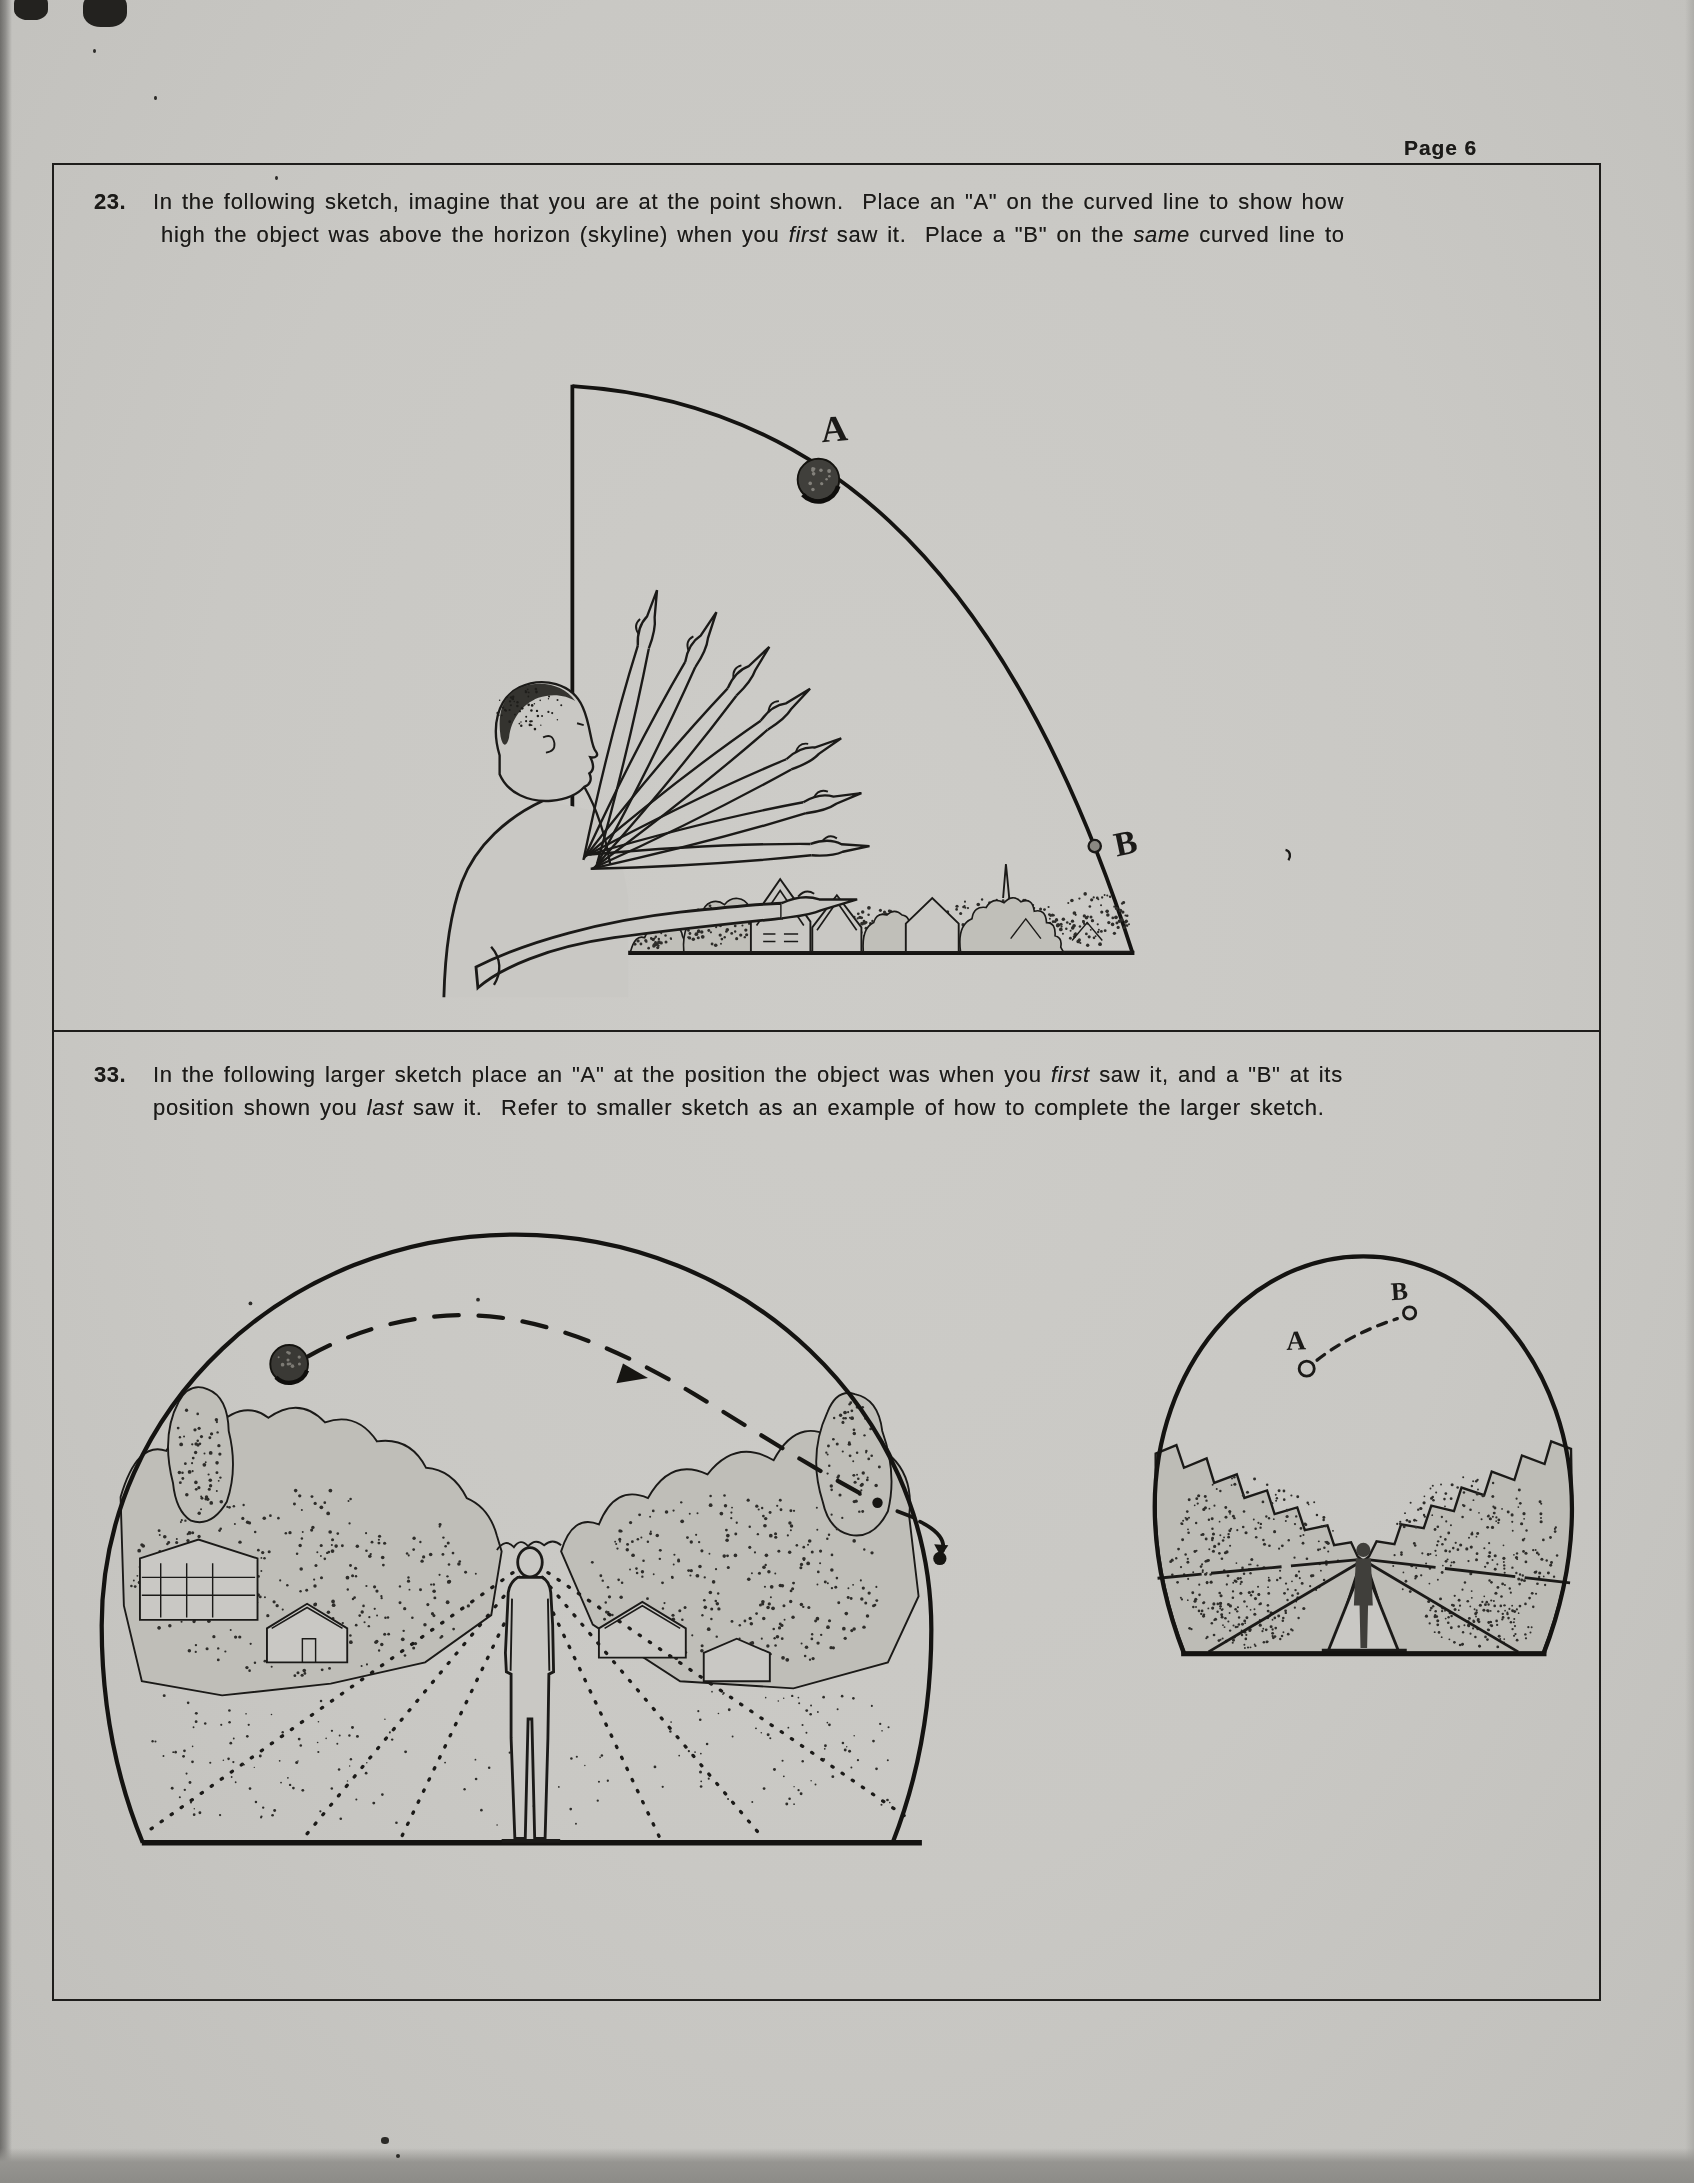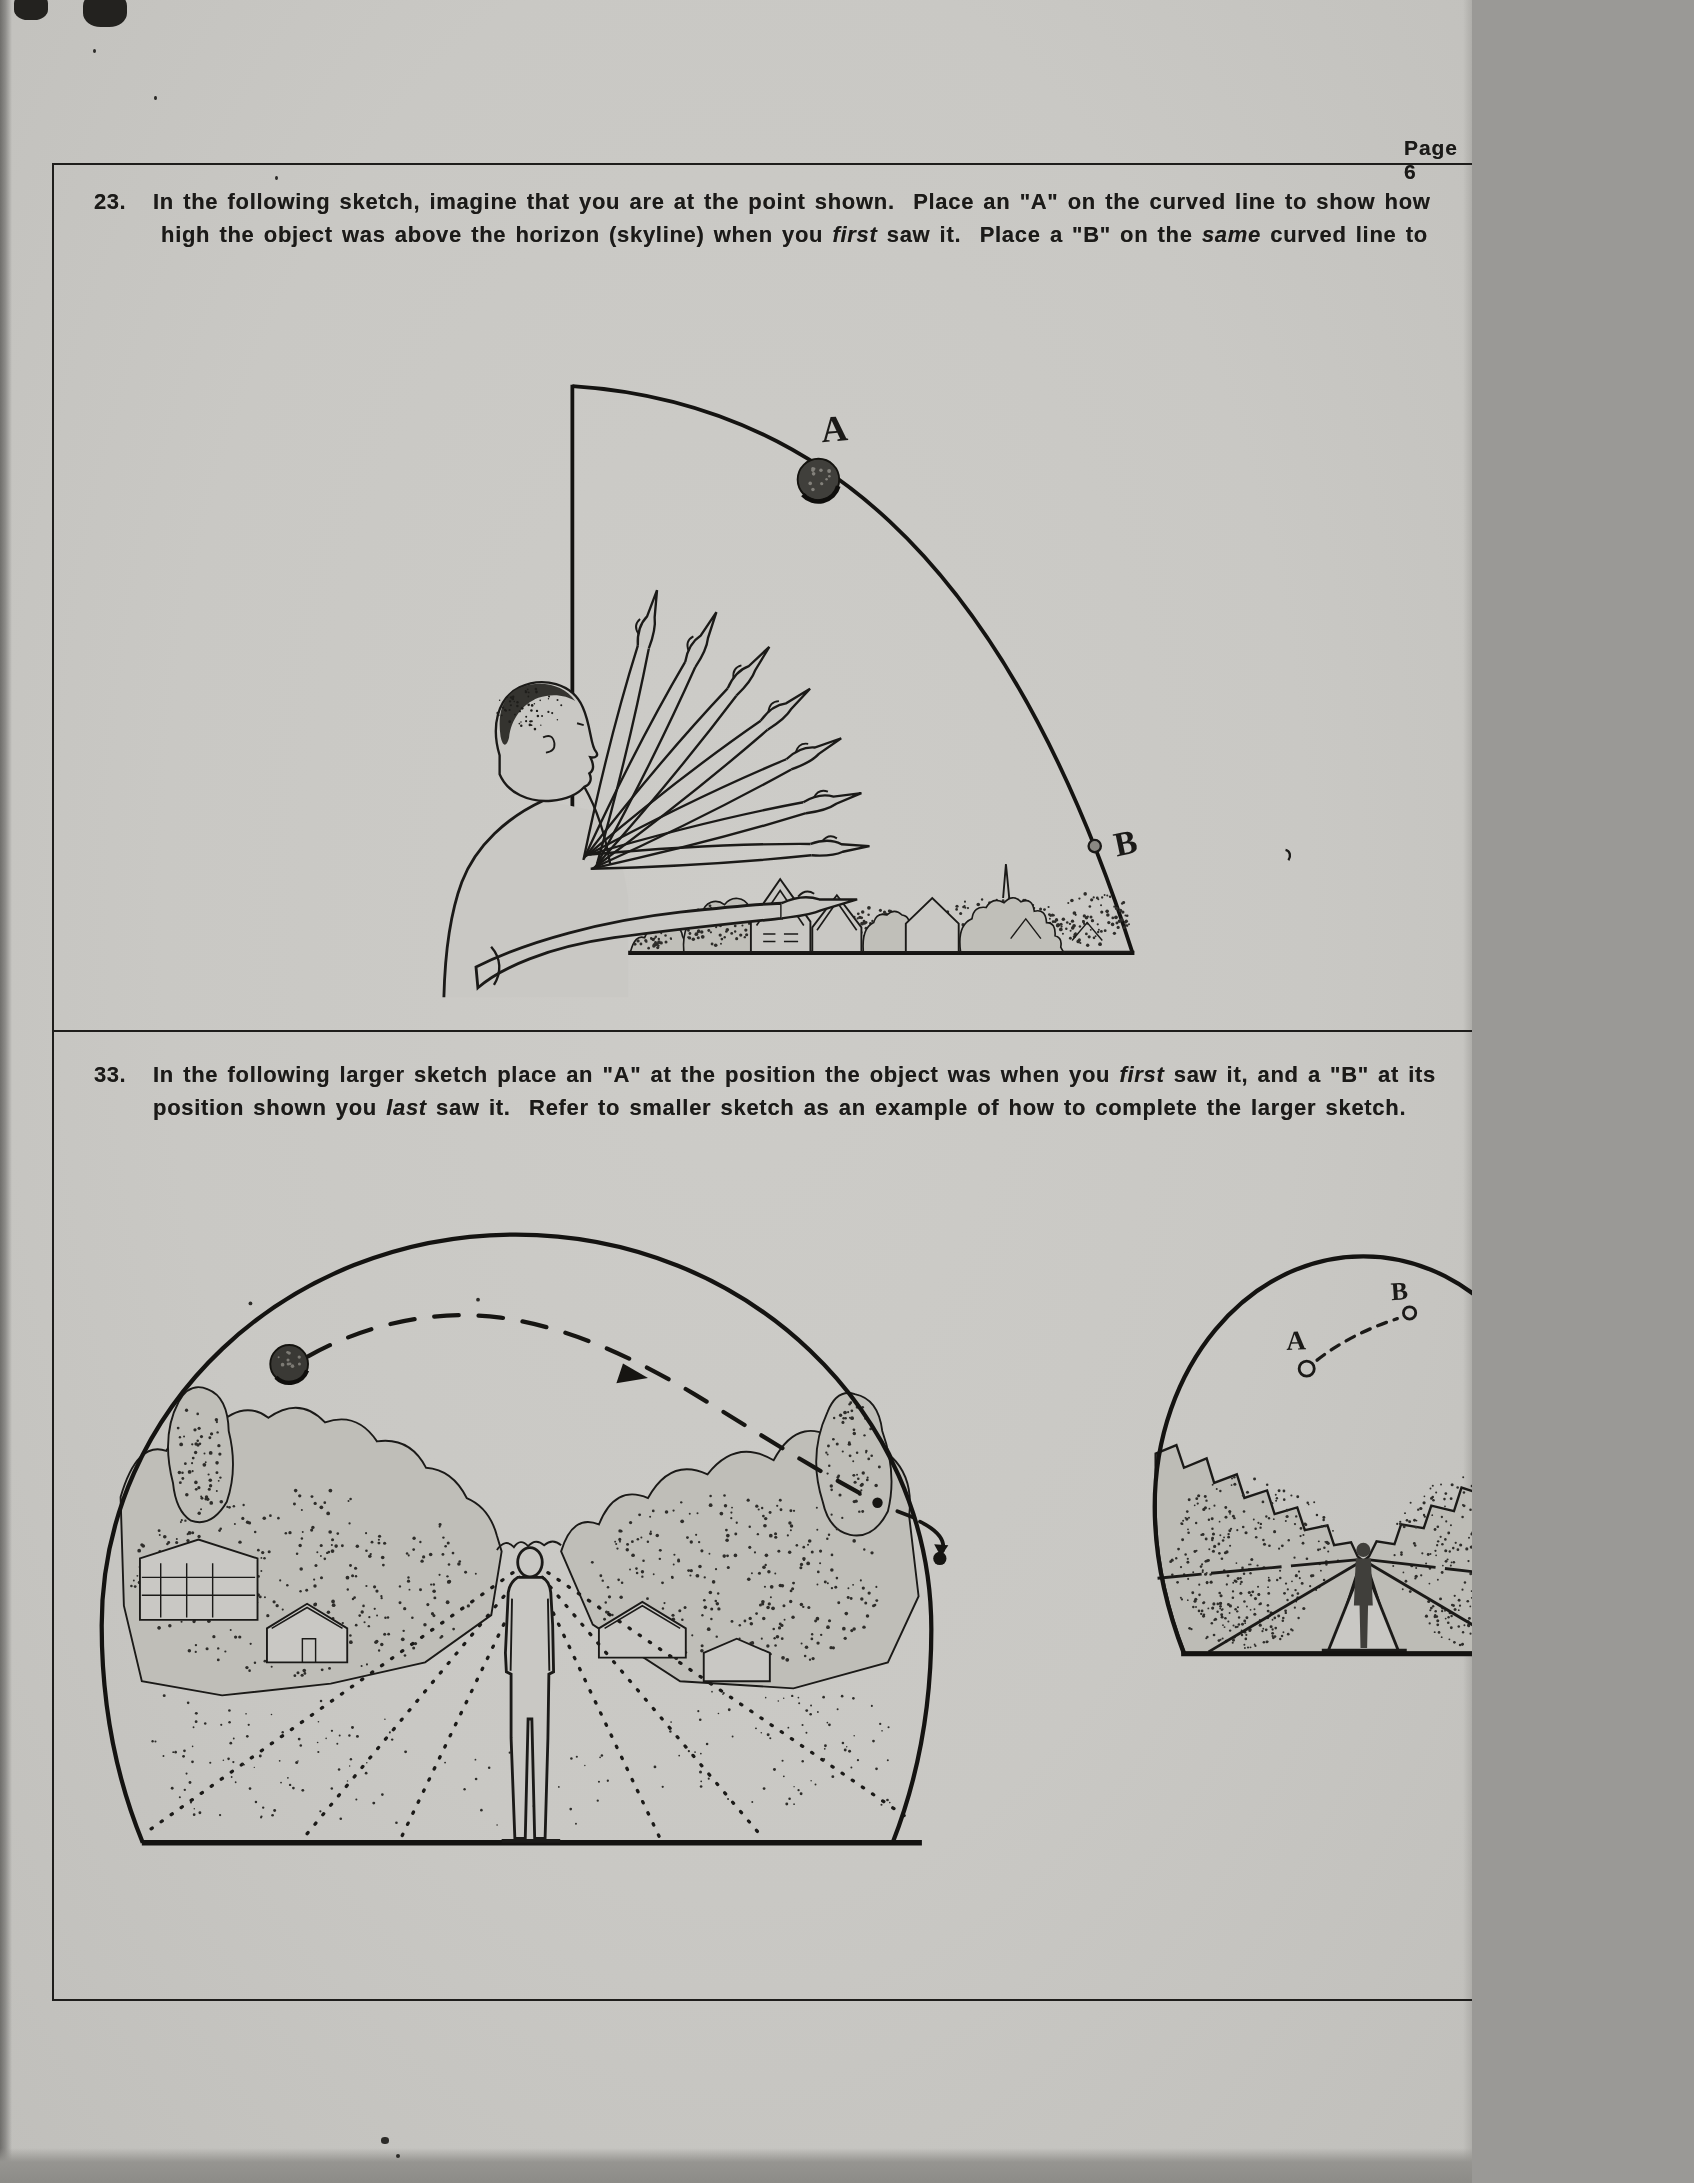--- a/index.html
+++ b/index.html
@@ -1,41 +1,41 @@
 <!DOCTYPE html>
 <html style="--paper: #c9c8c4; --ink: #1b1a18; --halftone: #bfbeb8; --dot: #2e2d2a;font-size:7.6px"><head>
 <meta charset="utf-8">
 <style>
   :root{
     --paper:#c9c8c4; --ink:#1b1a18; --halftone:#bfbeb8; --dot:#2e2d2a;
   }
   html,body{margin:0;padding:0;background:#9a9996;}
   .page{
-    position:relative; width:1472px; height:2183px; overflow:hidden;
+    position:relative; width:1694px; height:2183px; overflow:hidden;
     background:radial-gradient(ellipse at 50% 42%, #cdccc8 0%, #c9c8c4 55%, #c0bfbb 100%);
     font-family:"Liberation Sans", sans-serif; color:var(--ink);
   }
   
   .edge-left{position:absolute;left:0;top:0;width:12.3px;height:100%;
     background:linear-gradient(90deg,#6f6e6b 0%,#8e8d8a 45%,rgba(176,175,171,0) 100%);}
   .edge-right{position:absolute;right:0;top:0;width:9.4px;height:100%;
     background:linear-gradient(270deg,#aeada9 0%,rgba(176,175,171,0) 100%);}
   .edge-bottom{position:absolute;left:0;top:2148px;width:100%;height:35px;
     background:linear-gradient(180deg,rgba(148,147,143,0) 0%,#969591 40%,#8c8b87 100%);}
   .blob{position:absolute;background:#23221f;border-radius:40%;}
   .speck{position:absolute;background:#2c2b28;border-radius:50%;}
   
   .form-box{position:absolute;left:52px;top:163px;width:1545px;height:1834px;
     border:2.4px solid #1e1d1b;}
   .divider{position:absolute;left:52px;top:1030px;width:1548px;height:2.4px;background:#1e1d1b;}
   .page-label{position:absolute;left:1404px;top:136px;font-size:21px;font-weight:bold;
     letter-spacing:0.9px;text-shadow:0 0 0.5px rgba(27,26,24,.6);}
   .qnum{position:absolute;font-size:22px;font-weight:bold;letter-spacing:0.5px;
     text-shadow:0 0 0.5px rgba(27,26,24,.55);}
-  .qline{position:absolute;font-size:22px;font-weight:bold;letter-spacing:0.7px;
+  .qline{position:absolute;font-size:22px;font-weight:normal;letter-spacing:0.7px;
     word-spacing:2.4px;white-space:pre;text-shadow:0 0 0.5px rgba(27,26,24,.55);text-align:right;}
   .qline i{font-style:italic;}
   svg{position:absolute;}
   svg text{font-family:"Liberation Serif", serif;font-weight:600;fill:var(--ink);}
 </style>
 </head>
 <body>
 
 <div class="page">
 

